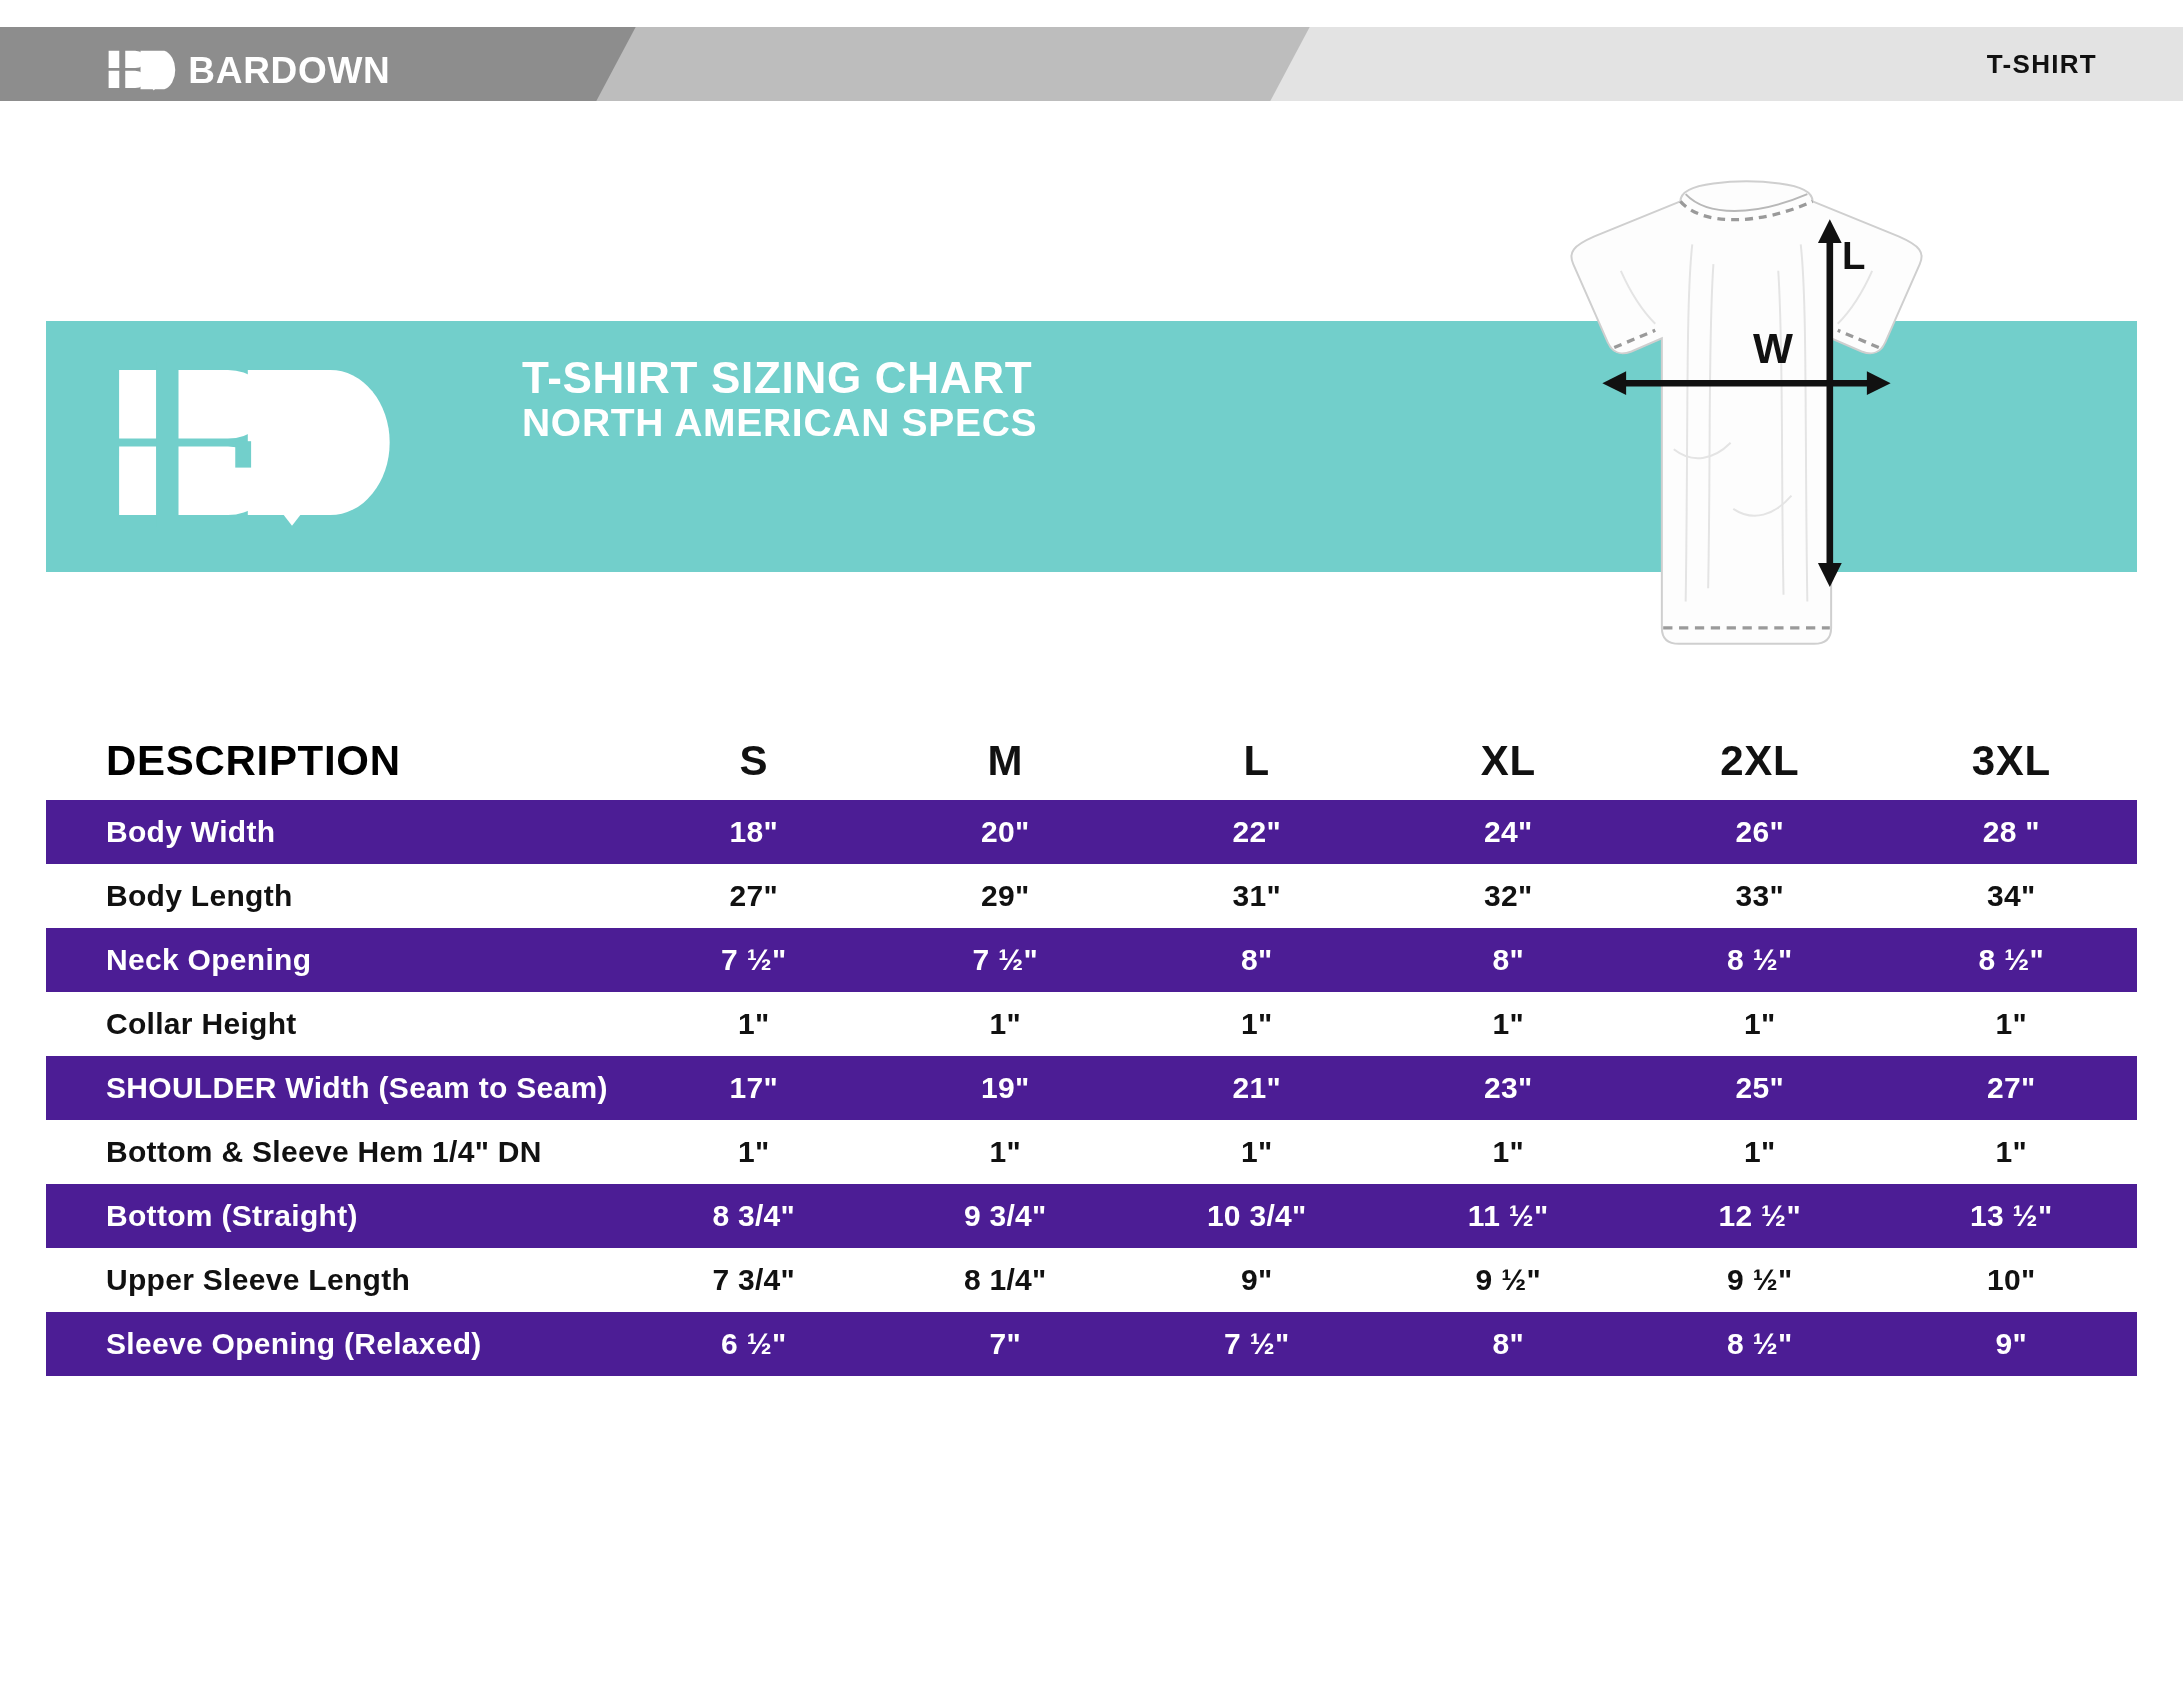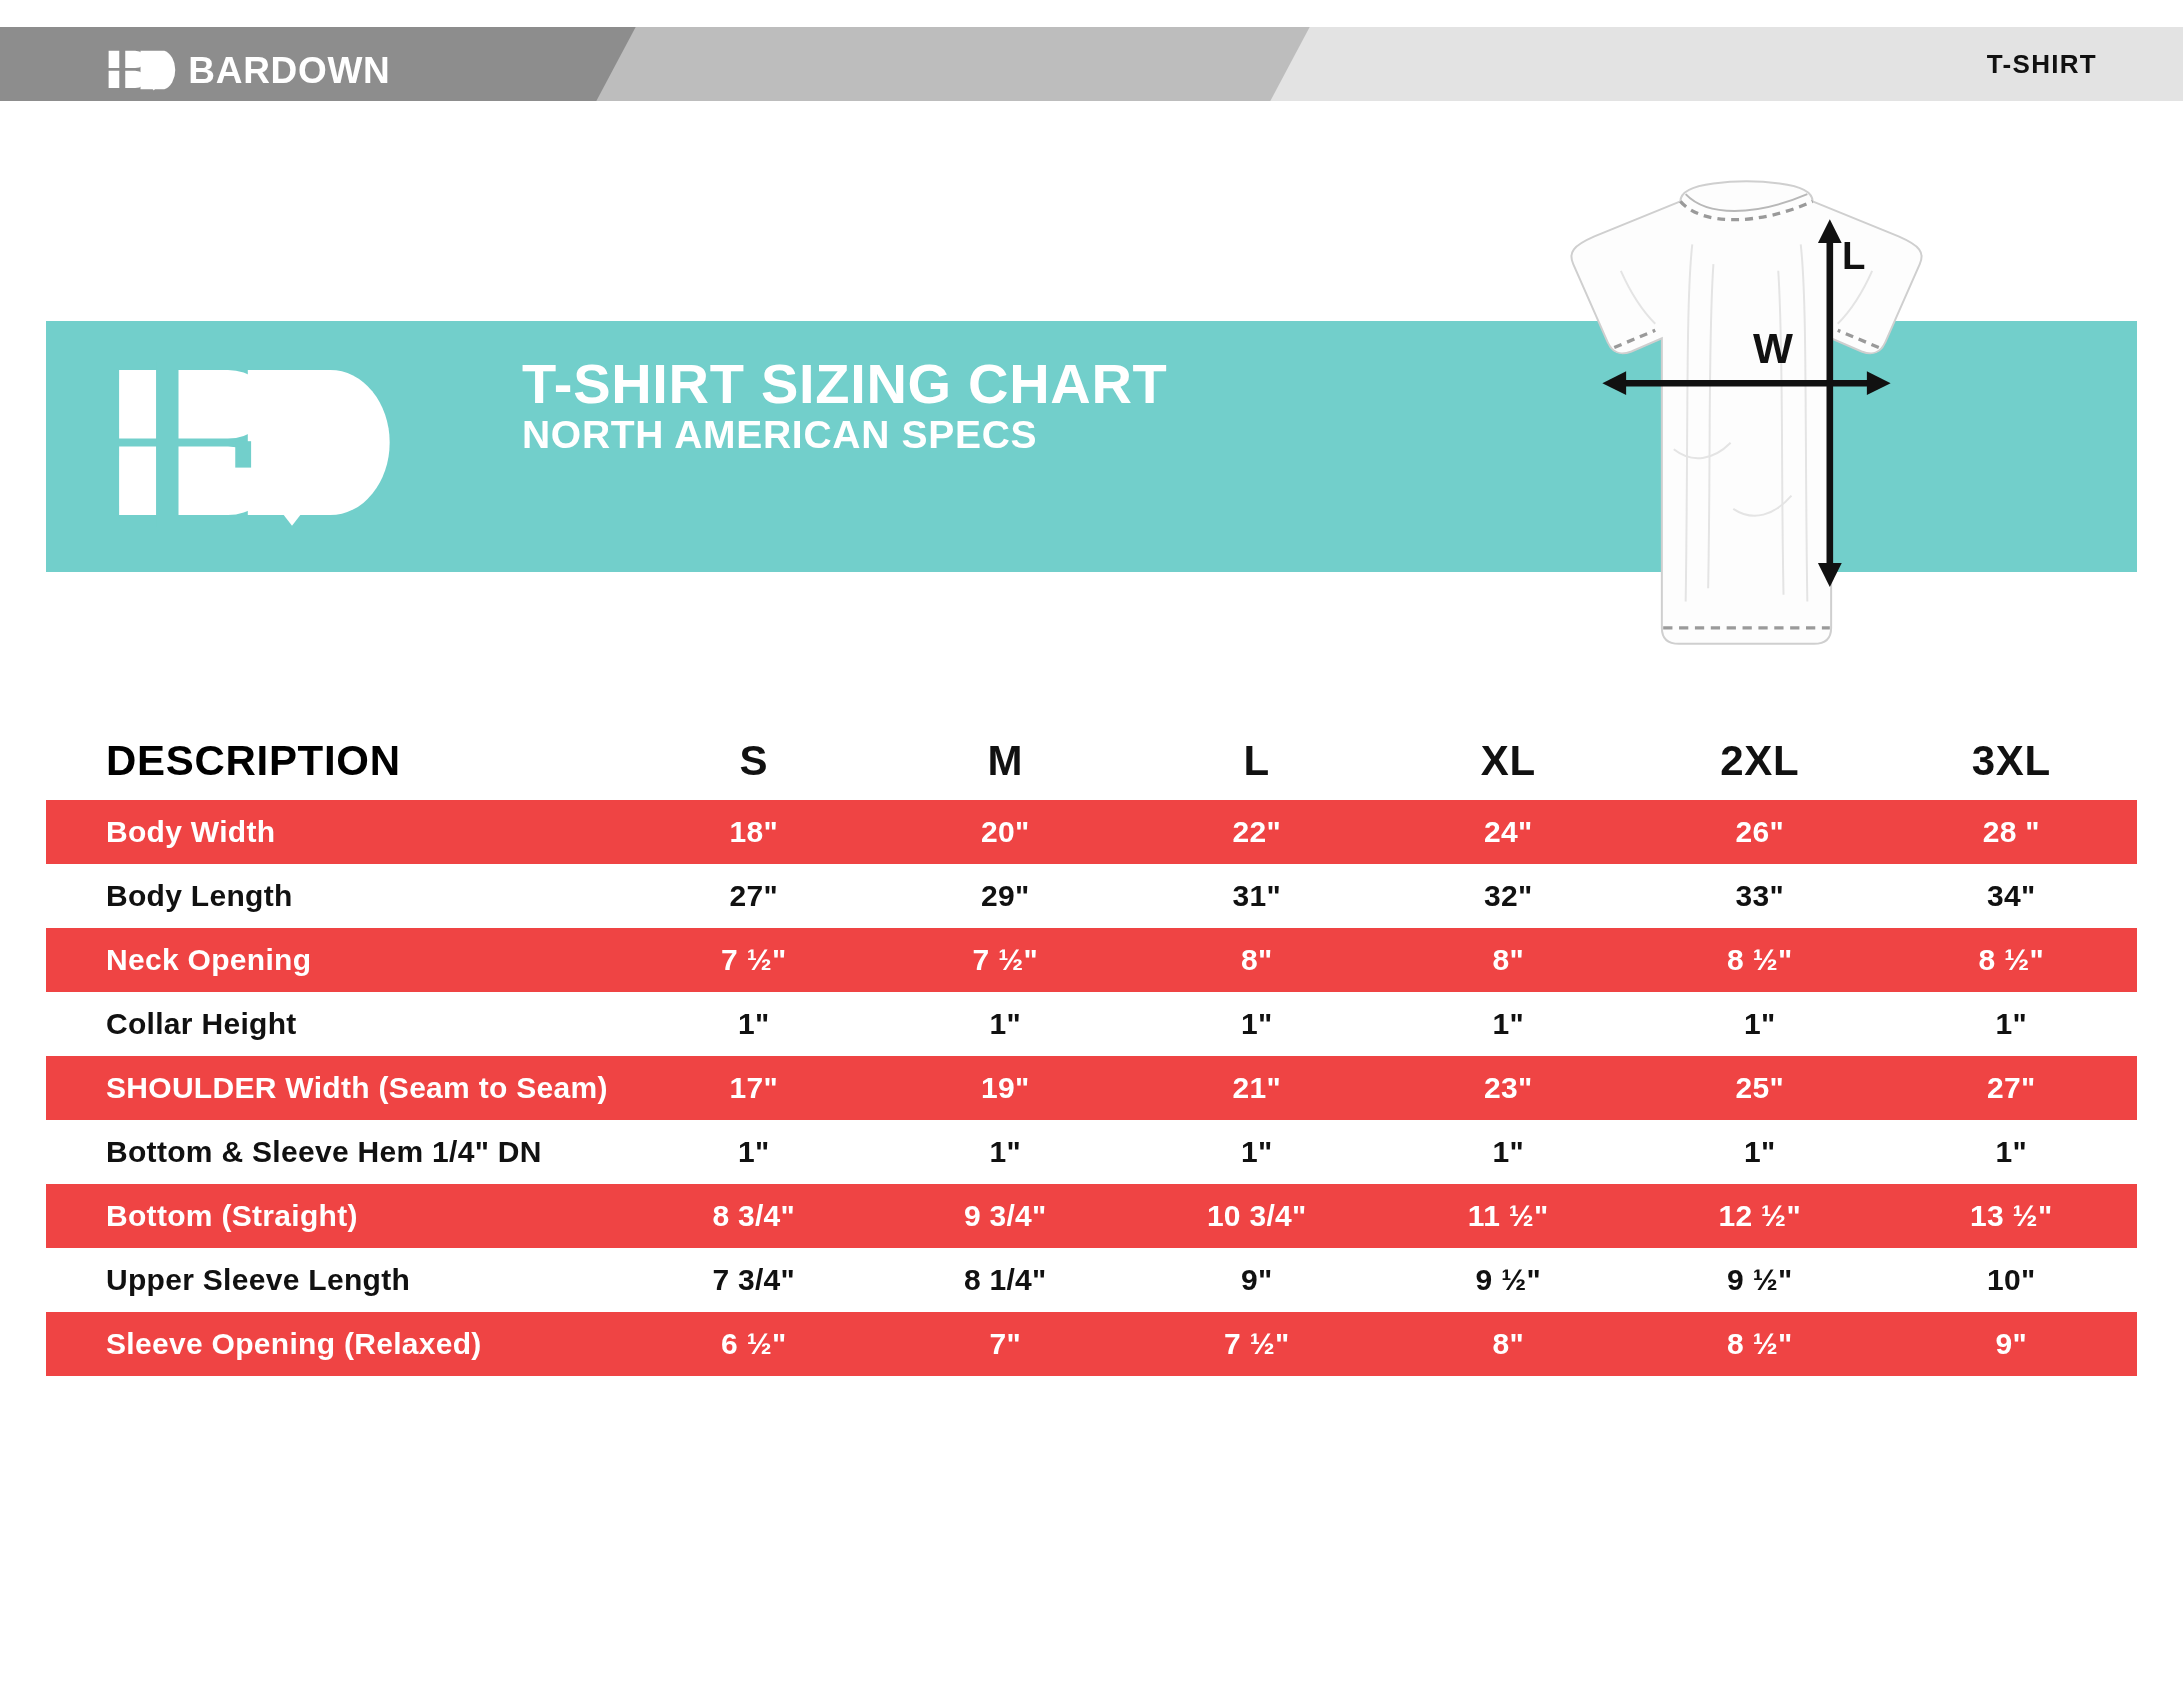--- a/index.html
+++ b/index.html
@@ -69,21 +69,21 @@
     background: #72cfcb;
   }
   .banner-logo {
     position: absolute; left: 66px; top: 41px;
     width: 331px; height: 165px;
   }
   .banner-text {
     position: absolute; left: 476px; top: 33px;
   }
   .banner-title {
-    font-size: 56px; font-weight: bold; color: #ffffff;
+    font-size: 44px; font-weight: bold; color: #ffffff;
     letter-spacing: 0.7px; line-height: 1.08;
     white-space: nowrap;
   }
   .banner-sub {
     font-size: 39px; font-weight: bold; color: #ffffff;
     letter-spacing: 0.7px; line-height: 1.1;
     white-space: nowrap;
   }
 
   
@@ -98,21 +98,21 @@
     position: absolute;
     left: 46px; top: 721px;
     width: 2091px;
   }
   .row {
     display: flex;
     align-items: center;
     height: 64px;
   }
   .row.head { height: 79px; }
-  .row.teal { background: #ef4444; }
+  .row.teal { background: #4c1d95; }
   .row.white { background: #ffffff; }
   .cell-desc {
     width: 582px;
     padding-left: 60px;
     font-size: 30px;
     font-weight: bold;
     color: #111111;
     letter-spacing: 0.3px;
     white-space: nowrap;
   }

